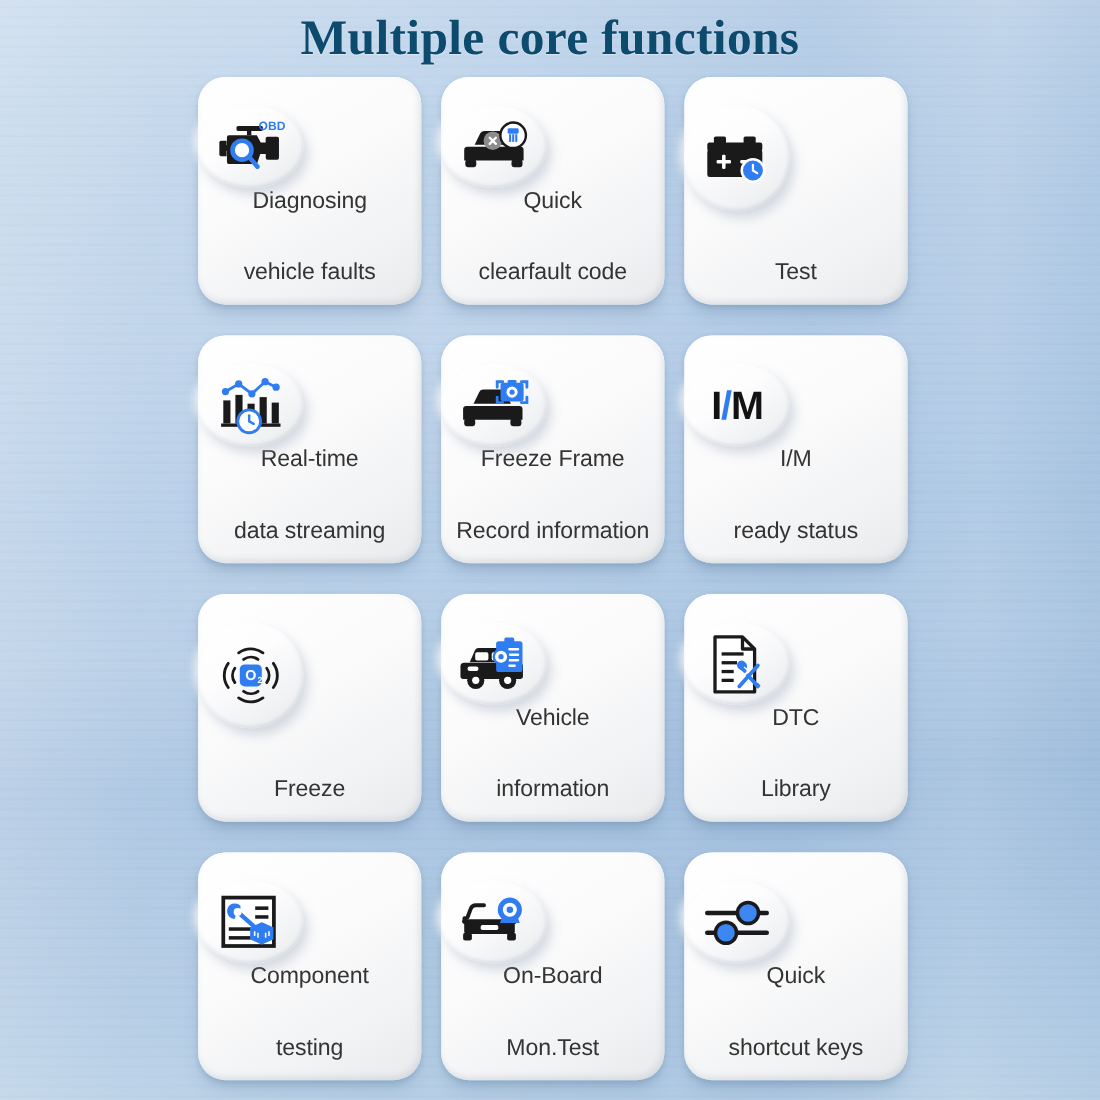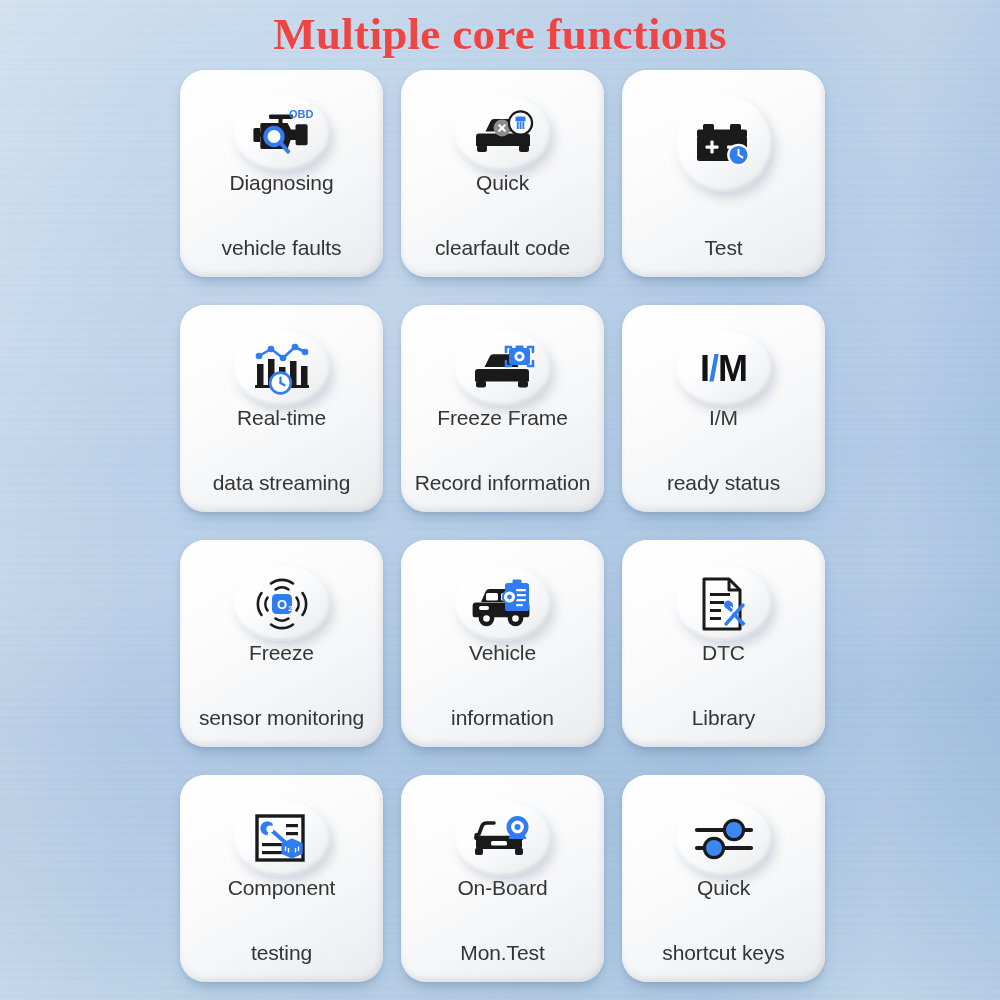--- a/index.html
+++ b/index.html
@@ -72,21 +72,21 @@
   #page-title {
     position: absolute;
     top: 8px;
     left: 0;
     width: 1000px;
     text-align: center;
     font-family: "Liberation Serif", serif;
     font-weight: bold;
     font-size: 45px;
     letter-spacing: 0.3px;
-    color: #ef4444;
+    color: #0c4a6e;
     text-shadow: 0 1px 1px rgba(255,255,255,0.45);
   }
 
   #grid {
     position: absolute;
     top: 70px;
     left: 180px;
     width: 645px;
     display: grid;
     grid-template-columns: repeat(3, 203px);
@@ -100,21 +100,21 @@
     border-radius: 25px;
     background:
       linear-gradient(150deg, #ffffff 0%, #fbfbfc 42%, #f1f2f3 78%, #e9eaec 100%);
     box-shadow:
       0 10px 16px -6px rgba(76,110,150,0.34),
       0 2px 5px rgba(76,110,150,0.18),
       inset 0 1px 1px rgba(255,255,255,0.95),
       inset -2px -3px 6px rgba(176,186,198,0.35);
     display: flex;
     flex-direction: column;
-    align-items: center;
+    align-items: flex-start;
   }
 
   .icon-disc {
     position: relative;
     width: 96px;
     height: 96px;
     margin-top: 26px;
     border-radius: 50%;
     background:
       linear-gradient(145deg, #ffffff 0%, #fdfdfe 40%, #f2f3f5 72%, #e7e9ec 100%);
@@ -335,21 +335,20 @@
             <path d="M51.5 17a18.5 18.5 0 0 1 0 22"></path>
             <path d="M24.5 13.5a11 11 0 0 1 13 0"></path>
             <path d="M20 7.5a18.5 18.5 0 0 1 22 0"></path>
             <path d="M24.5 42.5a11 11 0 0 0 13 0"></path>
             <path d="M20 48.5a18.5 18.5 0 0 0 22 0"></path>
           </g>
         </svg>
       </div>
       <div class="card-label">
         <span>Freeze</span>
-        <span class="l2">sensor monitoring</span>
       </div>
     </div>
 
     <div class="card">
       <div class="icon-disc">
         <svg width="66" height="52" viewBox="0 0 66 52">
           <g fill="#1a1a1a">
             <path d="M11 24l4.5-10.2A4 4 0 0 1 19.2 11h24.2a4 4 0 0 1 3.7 2.5L51.5 24z"></path>
             <path d="M6 24.5h50a3.4 3.4 0 0 1 3.4 3.4v9.2a2.2 2.2 0 0 1-2.2 2.2H4.8a2.2 2.2 0 0 1-2.2-2.2v-9.2A3.4 3.4 0 0 1 6 24.5z"></path>
             <rect x="16" y="15" width="12" height="7.5" rx="1.6" fill="#ffffff"></rect>

